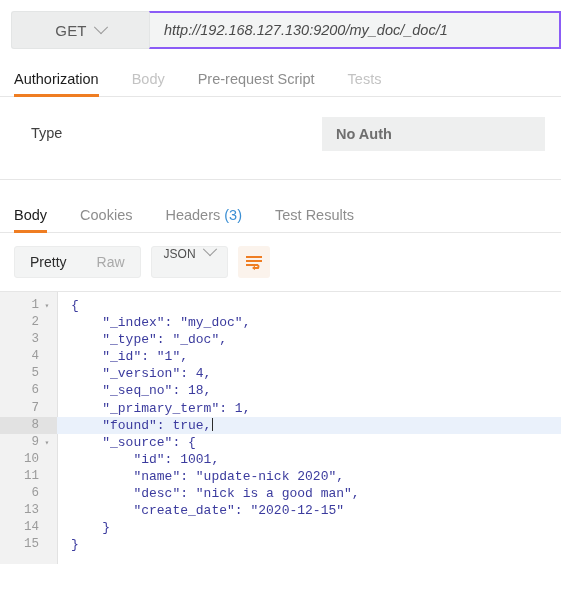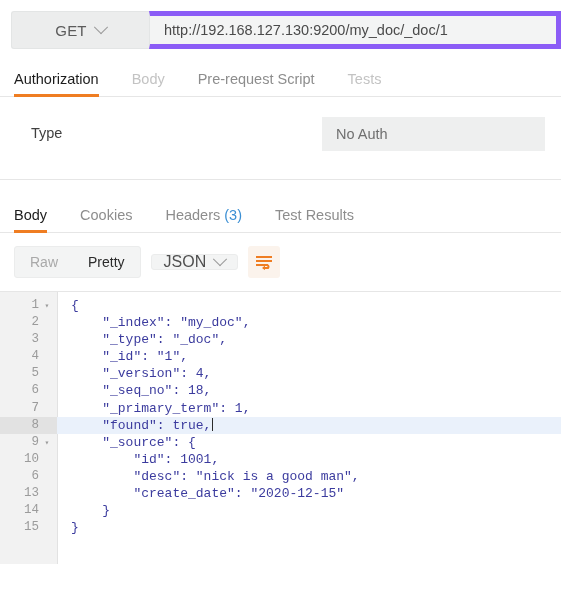--- a/index.html
+++ b/index.html
@@ -48,31 +48,32 @@
     width: 9px;
     height: 9px;
     border-right: 1.6px solid #9a9a9a;
     border-bottom: 1.6px solid #9a9a9a;
     transform: rotate(45deg) translate(-2px, -2px);
   }
   .url-input {
     flex: 1;
     height: 38px;
     background: #f3f4f4;
-    border: 5px solid #8b5cf6;
+    border: 2px solid #8b5cf6;
     border-left: 1px solid #e3e5e5;
     box-sizing: border-box;
     display: flex;
     align-items: center;
     padding-left: 14px;
     font-size: 14.5px;
     color: #4a4a4a;
     overflow: hidden;
     white-space: nowrap;
     cursor: text;
+    font-style: italic;
   }
 
   
   .tabrow {
     display: flex;
     align-items: flex-end;
     position: relative;
     border-bottom: 1px solid #e6e6e6;
   }
   .tabrow.req { padding: 0 12px 0 14px; height: 36px; }
@@ -116,20 +117,21 @@
     top: 20px;
     height: 34px;
     background: #eeefef;
     display: flex;
     align-items: center;
     padding-left: 14px;
     box-sizing: border-box;
     font-size: 14.5px;
     color: #6f6f6f;
     cursor: pointer;
+    font-weight: bold;
   }
 
   
   .tabrow.res { padding: 0 0 0 14px; height: 37px; margin-top: 15px; }
 
   
   .res-toolbar {
     display: flex;
     align-items: center;
     padding: 13px 0 13px 14px;
@@ -148,29 +150,29 @@
     font-size: 14px;
     padding: 0 15px;
     line-height: 30px;
     color: #a9a9a9;
     cursor: pointer;
     white-space: nowrap;
   }
   .seg-item.active { color: #2b2b2b; }
   .fmt-select {
     display: flex;
-    align-items: center;
+    align-items: flex-start;
     gap: 9px;
     background: #f3f4f4;
     border: 1px solid #ebecec;
     border-radius: 3px;
-    height: 16px;
+    height: 32px;
     padding: 0 12px;
     box-sizing: border-box;
-    font-size: 16px;
+    font-size: 12px;
     color: #4f4f4f;
     cursor: pointer;
   }
   .wrap-btn {
     width: 32px;
     height: 32px;
     background: #fbf3ec;
     border-radius: 3px;
     display: flex;
     align-items: center;
@@ -275,22 +277,22 @@
 
 <div class="tabrow res" id="res-tabs">
     <div class="tab active"><span>Body</span></div>
     <div class="tab"><span>Cookies</span></div>
     <div class="tab"><span>Headers</span><span class="count"> (3)</span></div>
     <div class="tab"><span>Test Results</span></div>
   </div>
 
 <div class="res-toolbar">
   <div class="seg" id="view-modes">
+      <div class="seg-item active">Pretty</div>
       <div class="seg-item">Raw</div>
-      <div class="seg-item active">Pretty</div>
     </div>
   <div class="fmt-select">
     <span>JSON</span>
     <span class="chev"></span>
   </div>
   <div class="wrap-btn">
     <svg width="18" height="15" viewBox="0 0 18 15">
       <line x1="1" y1="2" x2="17" y2="2" stroke="#ef7d22" stroke-width="2"></line>
       <line x1="1" y1="6" x2="17" y2="6" stroke="#ef7d22" stroke-width="2"></line>
       <line x1="1" y1="10" x2="13" y2="10" stroke="#ef7d22" stroke-width="2"></line>
@@ -306,18 +308,19 @@
       <div class="cline"><div class="lnum-cell">1<div class="fold">▾</div></div><div class="ctext">{</div></div>
       <div class="cline"><div class="lnum-cell">2</div><div class="ctext">    "_index": "my_doc",</div></div>
       <div class="cline"><div class="lnum-cell">3</div><div class="ctext">    "_type": "_doc",</div></div>
       <div class="cline"><div class="lnum-cell">4</div><div class="ctext">    "_id": "1",</div></div>
       <div class="cline"><div class="lnum-cell">5</div><div class="ctext">    "_version": 4,</div></div>
       <div class="cline"><div class="lnum-cell">6</div><div class="ctext">    "_seq_no": 18,</div></div>
       <div class="cline"><div class="lnum-cell">7</div><div class="ctext">    "_primary_term": 1,</div></div>
       <div class="cline hl"><div class="lnum-cell">8</div><div class="ctext">    "found": true,<span class="caret"></span></div></div>
       <div class="cline"><div class="lnum-cell">9<div class="fold">▾</div></div><div class="ctext">    "_source": {</div></div>
       <div class="cline"><div class="lnum-cell">10</div><div class="ctext">        "id": 1001,</div></div>
+      <div class="cline"><div class="lnum-cell">11</div><div class="ctext">        "name": "update-nick 2020",</div></div>
       <div class="cline"><div class="lnum-cell">6</div><div class="ctext">        "desc": "nick is a good man",</div></div>
       <div class="cline"><div class="lnum-cell">13</div><div class="ctext">        "create_date": "2020-12-15"</div></div>
       <div class="cline"><div class="lnum-cell">14</div><div class="ctext">    }</div></div>
       <div class="cline"><div class="lnum-cell">15</div><div class="ctext">}</div></div>
     </div>
 </div>
 
 </body></html>

